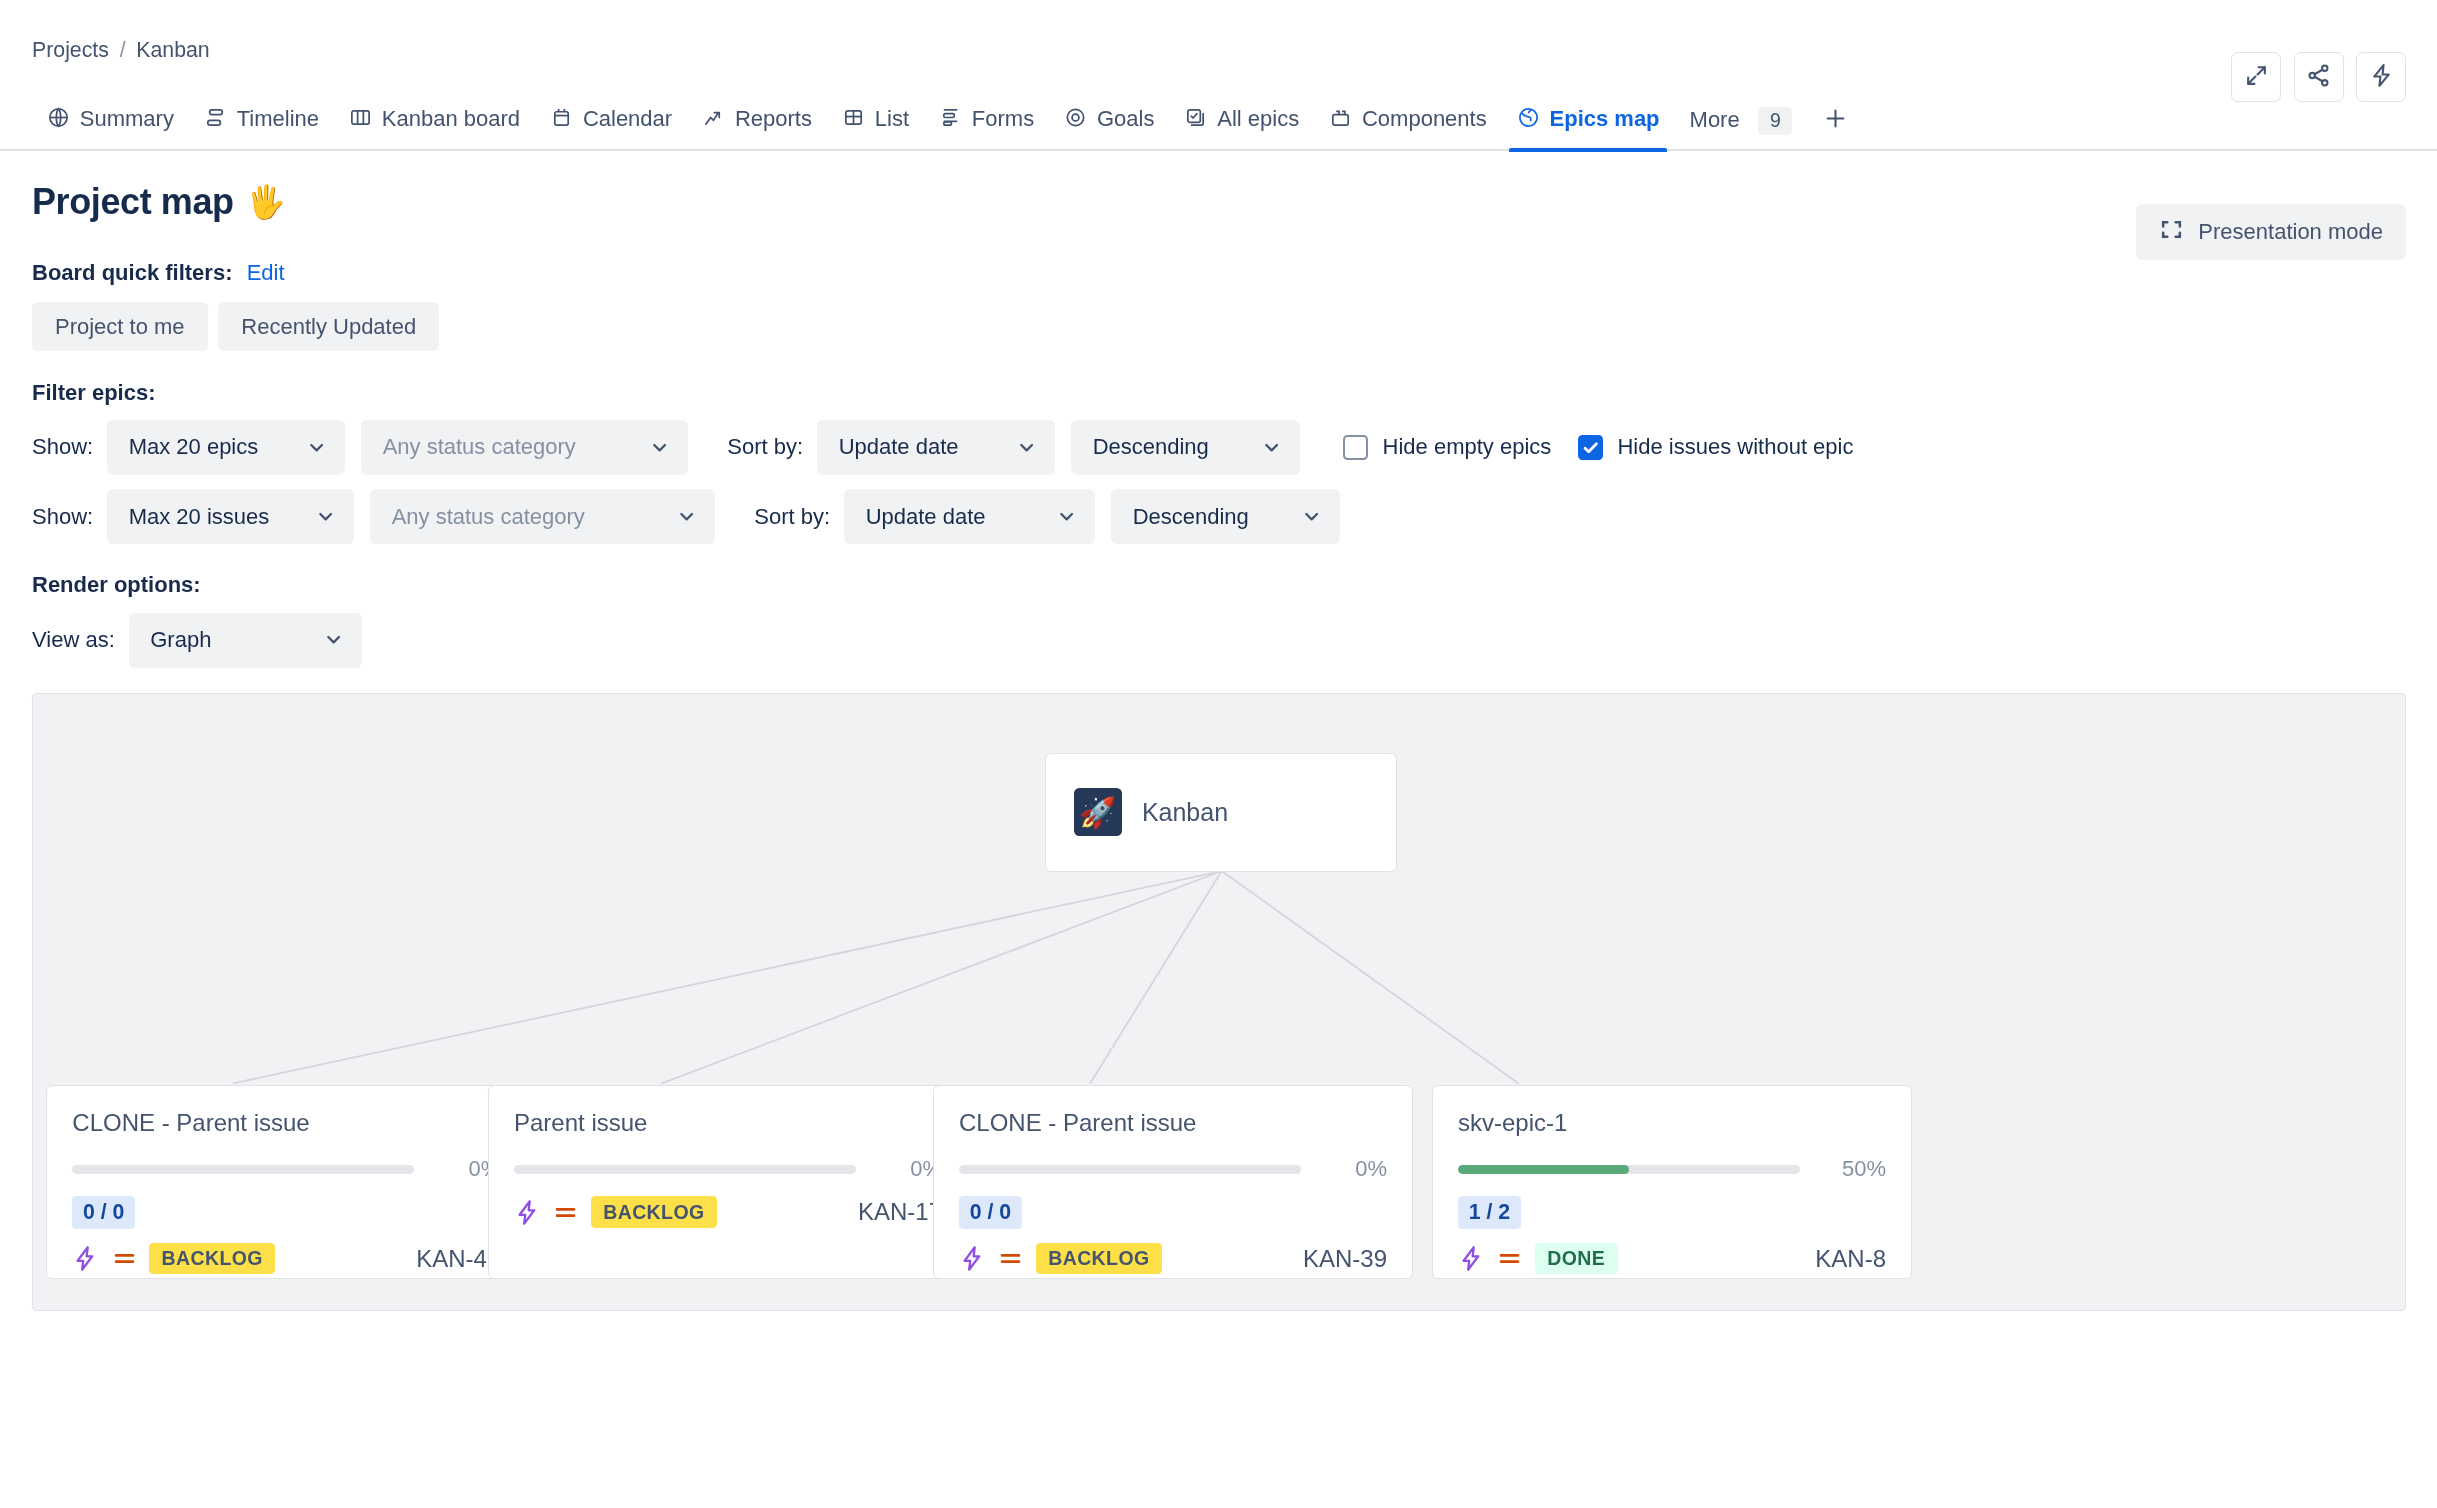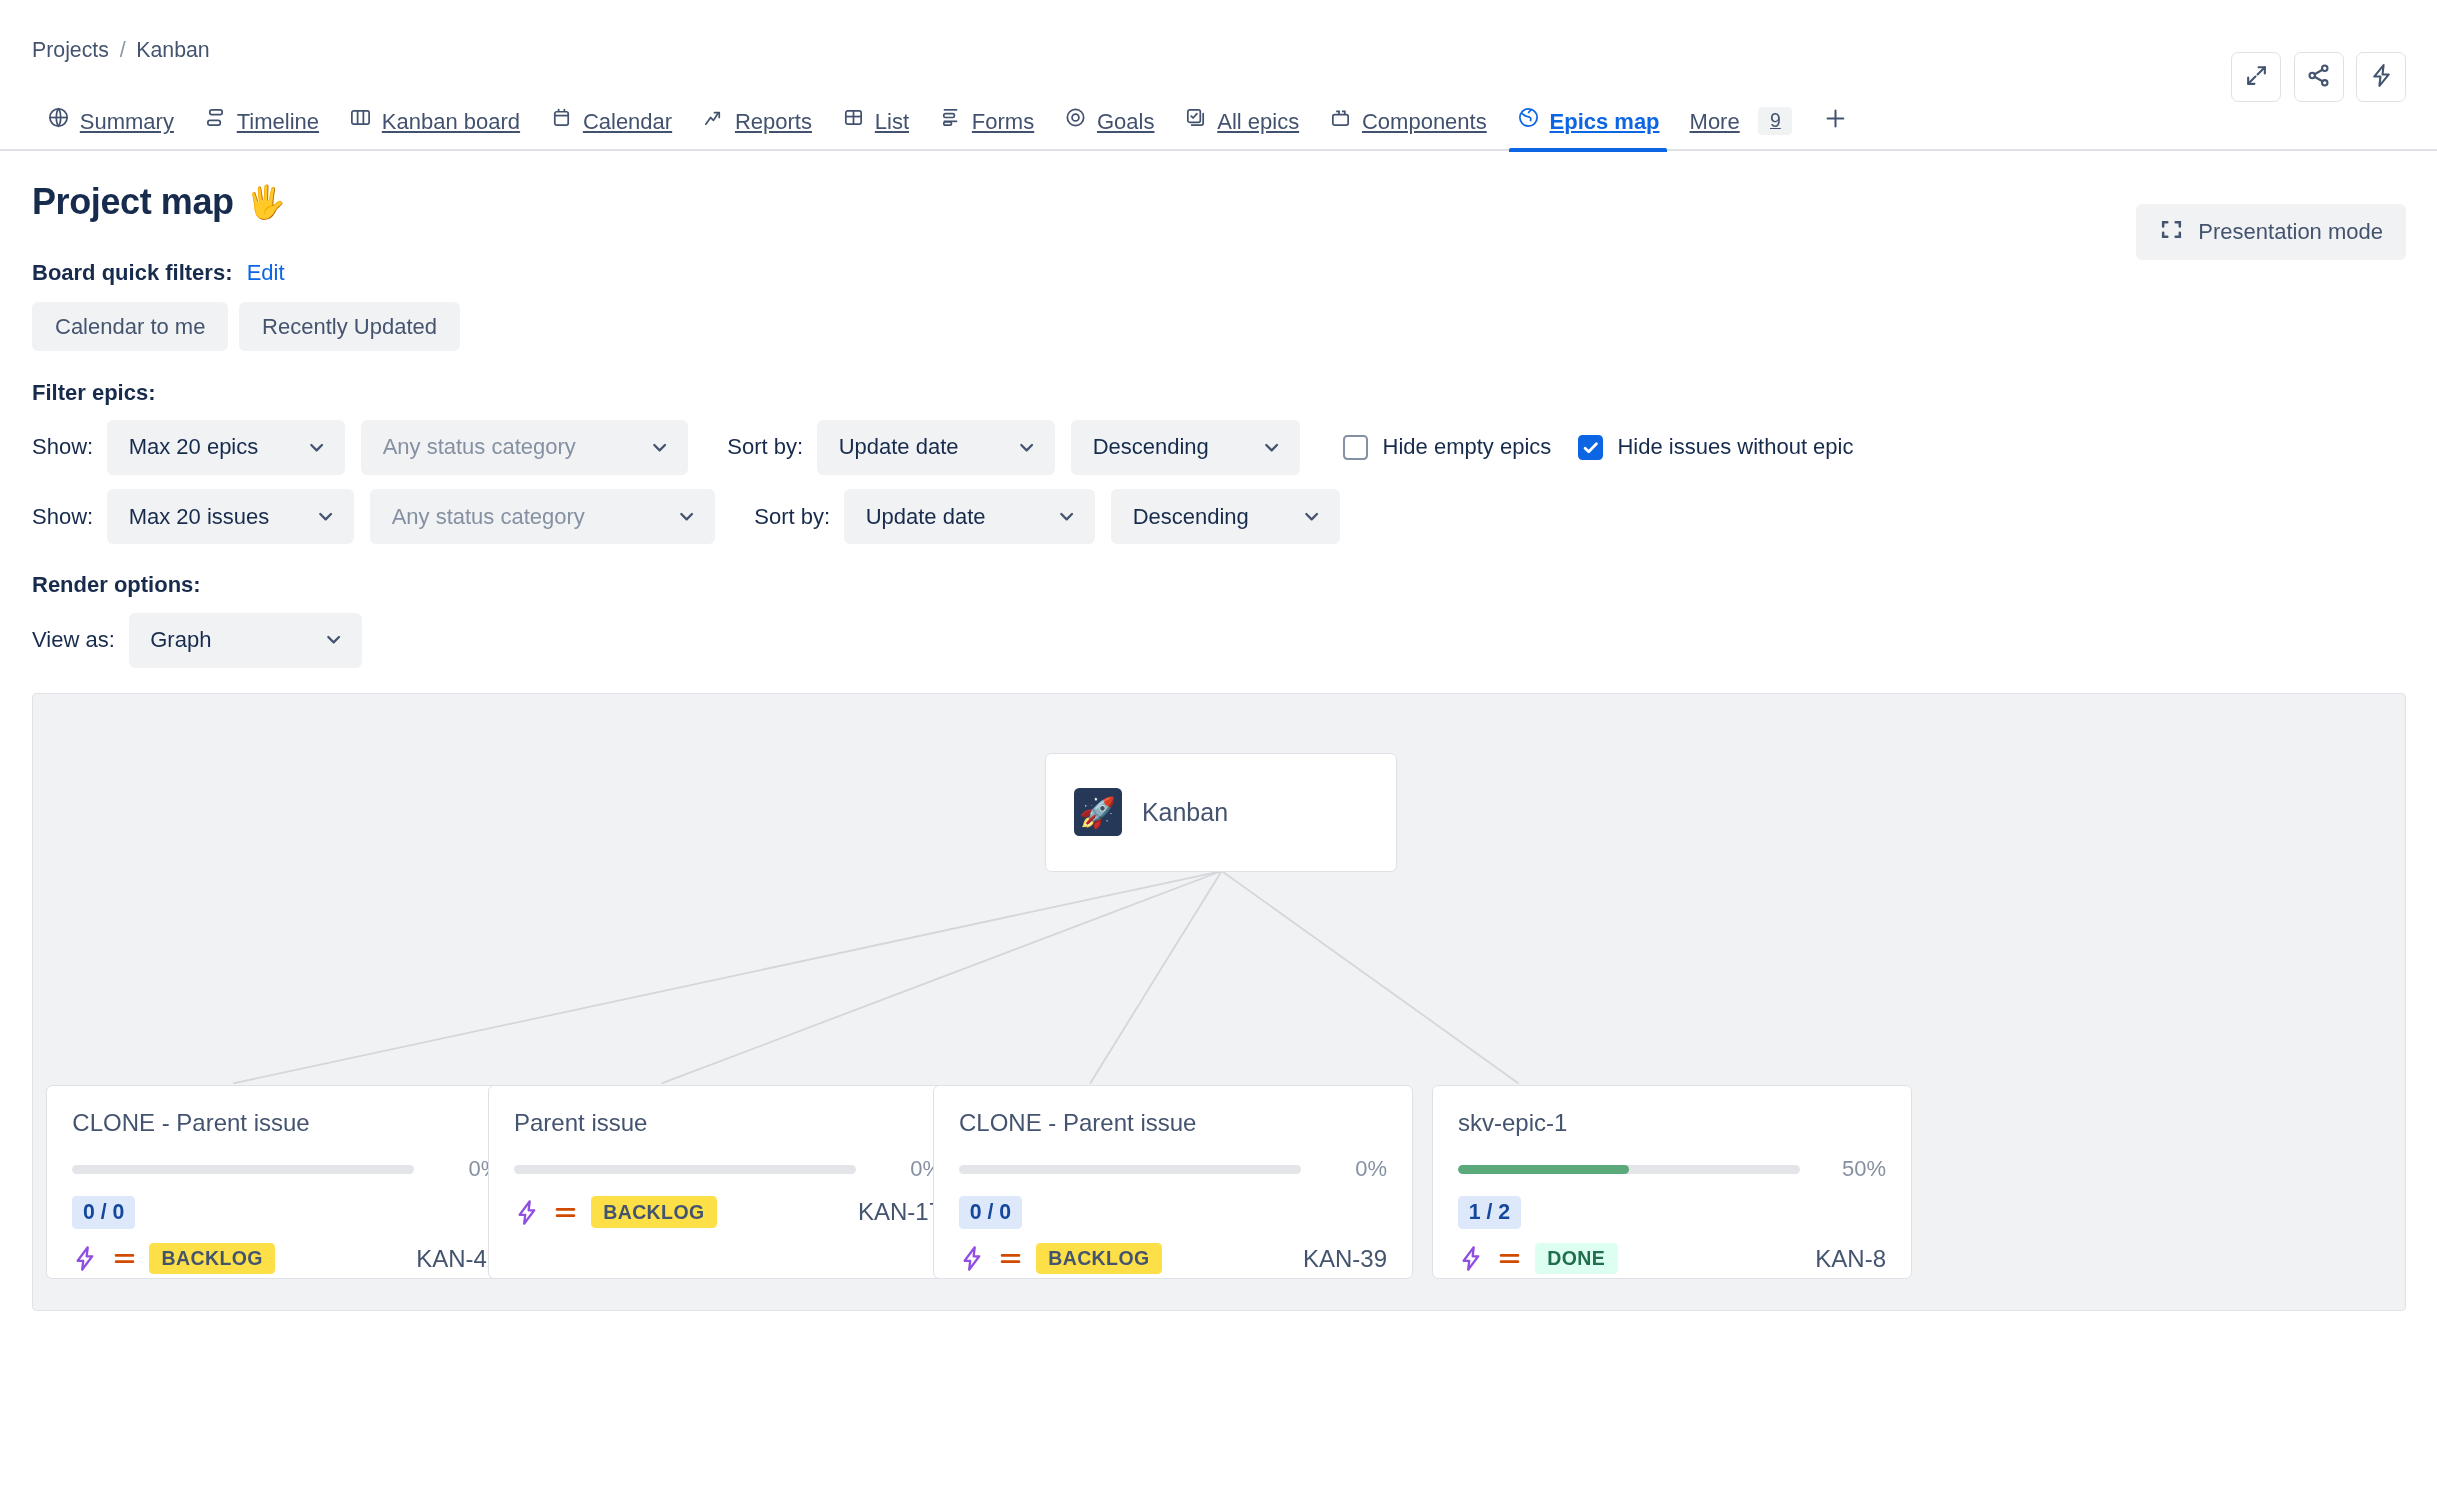--- a/index.html
+++ b/index.html
@@ -39,23 +39,23 @@
   }
   .icon-btn svg { width: 25px; height: 25px; }
 
   
   .tabbar {
     display: flex; align-items: flex-end; gap: 0;
     margin-top: 19.5px; padding: 0 32px;
     border-bottom: 2.7px solid #dfe1e6;
   }
   .tab {
-    display: flex; align-items: flex-end; gap: 9.8px;
+    display: flex; align-items: flex-start; gap: 9.8px;
     padding: 5.3px 15px 14.2px 15px; font-size: 22px; color: #42526e;
-    cursor: pointer; position: relative; white-space: nowrap; text-decoration: underline;
+    cursor: pointer; position: relative; white-space: nowrap;
   }
   .tab svg { width: 23px; height: 23px; flex: none; }
   .tab.active { color: #0c66e4; font-weight: bold; }
   .tab.active::after {
     content: ""; position: absolute; left: 7.1px; right: 7.1px; bottom: -2.7px;
     height: 3.6px; background: #0c66e4; border-radius: 1.8px 1.8px 0 0;
   }
   .tab-badge {
     background: #f1f2f4; color: #44546f; font-size: 19.5px;
     border-radius: 4.4px; padding: 2.7px 11.5px; margin-left: 9px;
@@ -392,21 +392,21 @@
       </svg>
     </span>
     <span>Presentation mode</span>
   </button>
 
   <div class="row quick-filters-head">
     <span class="section-label">Board quick filters:</span>
     <a class="inline-link" href="#">Edit</a>
   </div>
   <div class="pill-row">
-    <button class="pill">Calendar to me</button>
+    <button class="pill">Project to me</button>
     <button class="pill">Recently Updated</button>
   </div>
 
   <div class="filter-head">
     <span class="section-label">Filter epics:</span>
   </div>
   <div class="controls-row">
     <span class="ctl-label">Show:</span>
 
     <div class="select sel-w-epics">

